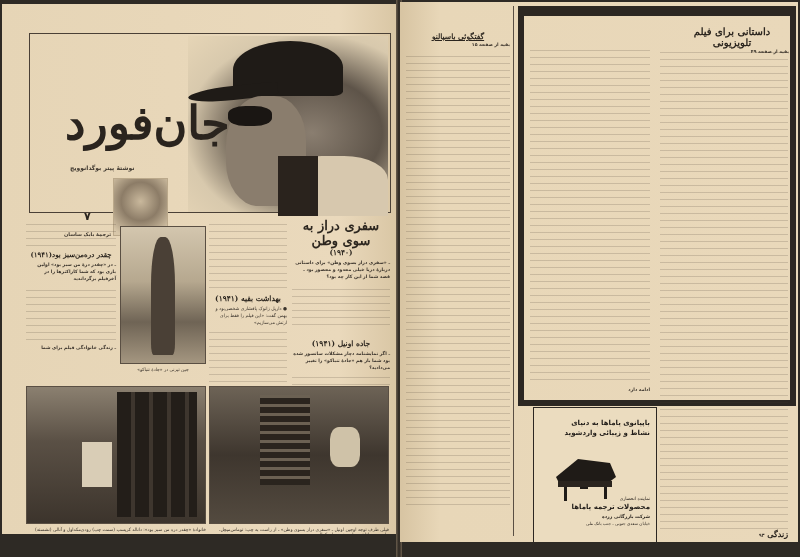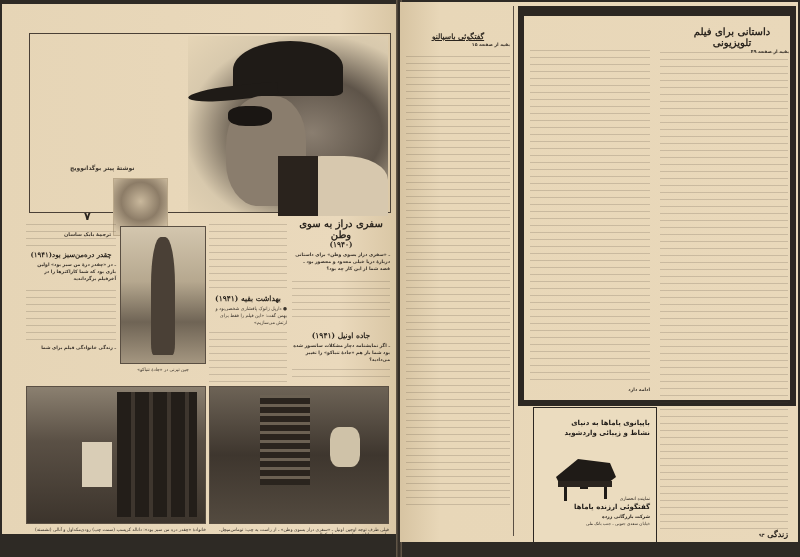--- a/index.html
+++ b/index.html
@@ -49,28 +49,29 @@
 
     <div class="hero-box">
       <div class="hero-photo">
         <div class="cap" style="left:45px;top:5px;width:110px;height:55px;"></div>
         <div style="position:absolute;left:0;top:50px;width:90px;height:14px;background:#1f1b17;border-radius:50% 10% 20% 50%;transform:rotate(-6deg);"></div>
         <div style="position:absolute;left:38px;top:60px;width:80px;height:110px;background:#8a7d6d;border-radius:45% 40% 35% 40%;"></div>
         <div style="position:absolute;left:40px;top:70px;width:44px;height:20px;background:#1a1613;border-radius:40%;"></div>
         <div style="position:absolute;left:90px;top:120px;width:110px;height:60px;background:#d7c8ae;border-radius:40% 40% 0 0;"></div>
         <div style="position:absolute;left:90px;top:120px;width:40px;height:60px;background:#2a231d;"></div>
       </div>
+      <div class="title-main rtl">جان‌فورد</div>
       <div class="byline rtl">نوشتهٔ پیتر بوگدانوویچ</div>
       <div class="author-photo"></div>
       <div class="part-num">۷</div>
       <div class="translator rtl">ترجمهٔ بابک ساسان</div>
     </div>
 
     <div style="position:absolute;left:290px;top:214px;width:98px;">
-      <div class="col-head" style="font-size:10px;">سفری دراز به سوی وطن</div>
+      <div class="col-head" style="font-size:13px;">سفری دراز به سوی وطن</div>
       <div class="col-head" style="font-size:7.5px;">(۱۹۴۰)</div>
       <div class="txt rtl" style="font-weight:bold;margin-top:2px;">ـ «سفری دراز بسوی وطن» برای داستانی دربارهٔ دریا خیلی محدود و محصور بود ـ قصد شما از این کار چه بود؟</div>
       <div class="lines" style="position:relative;height:46px;margin-top:3px;">
         <div class="ln"></div>
           <div class="ln"></div>
           <div class="ln"></div>
           <div class="ln"></div>
           <div class="ln"></div>
           <div class="ln"></div>
       </div>
@@ -352,21 +353,21 @@
         <div class="ln"></div>
         <div class="ln"></div>
         <div class="ln"></div>
         <div class="ln"></div>
         <div class="ln"></div>
     </div>
 
     <div class="ad-box">
       <div class="rtl" style="position:absolute;right:6px;top:10px;width:96px;font-size:7px;font-weight:bold;line-height:10px;color:#1f1b17;">باپیانوی یاماها به دنیای نشاط و زیبائی واردشوید</div>
       <div class="rtl" style="position:absolute;right:6px;top:88px;width:96px;font-size:4.5px;color:#2a241e;">نماینده انحصاری</div>
-      <div class="rtl" style="position:absolute;right:6px;top:95px;width:96px;font-size:7px;font-weight:bold;color:#1f1b17;">گفتگوئی ارزنده یاماها</div>
+      <div class="rtl" style="position:absolute;right:6px;top:95px;width:96px;font-size:7px;font-weight:bold;color:#1f1b17;">محصولات ترجمه یاماها</div>
       <div class="rtl" style="position:absolute;right:6px;top:106px;width:96px;font-size:4.6px;font-weight:bold;color:#2a241e;">شرکت بازرگانی زرده</div>
       <div class="rtl" style="position:absolute;right:6px;top:113px;width:96px;font-size:4.2px;color:#2a241e;">خیابان سعدی جنوبی ، جنب بانک ملی</div>
     </div>
     <svg class="piano" viewBox="0 0 70 45">
       <path d="M6 20 L28 2 L60 6 L66 20 L58 26 L10 28 Z" fill="#1f1b17"></path>
       <rect x="8" y="24" width="54" height="6" fill="#2a241e"></rect>
       <rect x="14" y="30" width="3" height="14" fill="#1f1b17"></rect>
       <rect x="54" y="30" width="3" height="12" fill="#1f1b17"></rect>
       <rect x="30" y="30" width="8" height="2" fill="#1f1b17"></rect>
     </svg>

